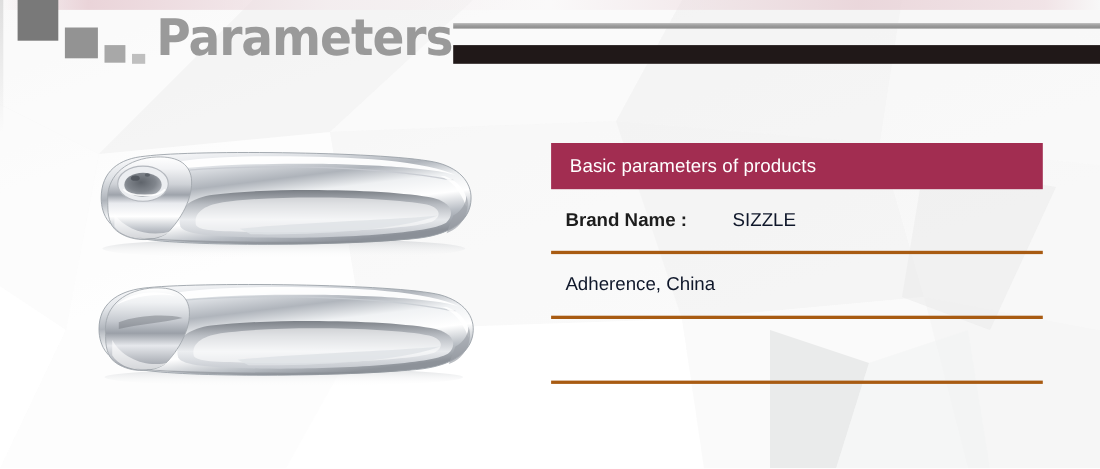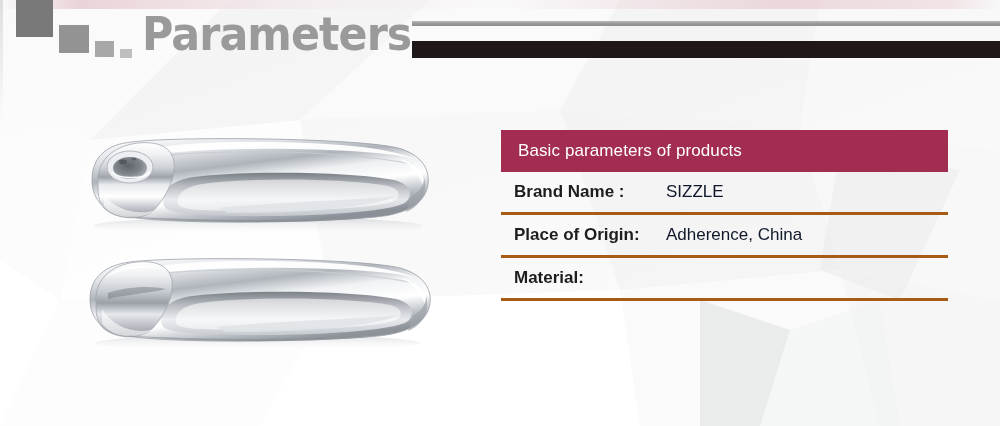--- a/index.html
+++ b/index.html
@@ -105,21 +105,21 @@
     padding-left: 17px;
     text-align: right;
   }
   .param-header-text {
     color: #ffffff;
     font-size: 17px;
     font-family: "Liberation Sans", sans-serif;
     letter-spacing: 0.1px;
   }
   .param-row {
-    height: 43px;
+    height: 59px;
     display: flex;
     align-items: center;
     border-bottom: 3px solid #a85b12;
     padding-left: 13px;
   }
   .param-label {
     width: 152px;
     flex: none;
     font-size: 17px;
     font-weight: bold;
@@ -344,24 +344,22 @@
     <div class="param-header">
       <span class="param-header-text">Basic parameters of products</span>
     </div>
 
     <div class="param-row">
       <span class="param-label">Brand Name :</span>
       <span class="param-value">SIZZLE</span>
     </div>
 
     <div class="param-row">
-      <span class="param-label">Place of Origin:</span>
       <span class="param-value">Adherence, China</span>
     </div>
 
     <div class="param-row">
-      <span class="param-label">Material:</span>
     </div>
 
 
   </div>
 
 </div>
 
 </body></html>

